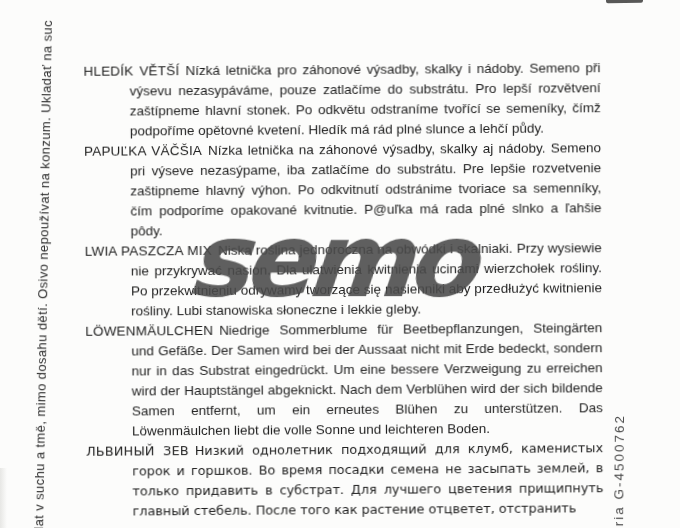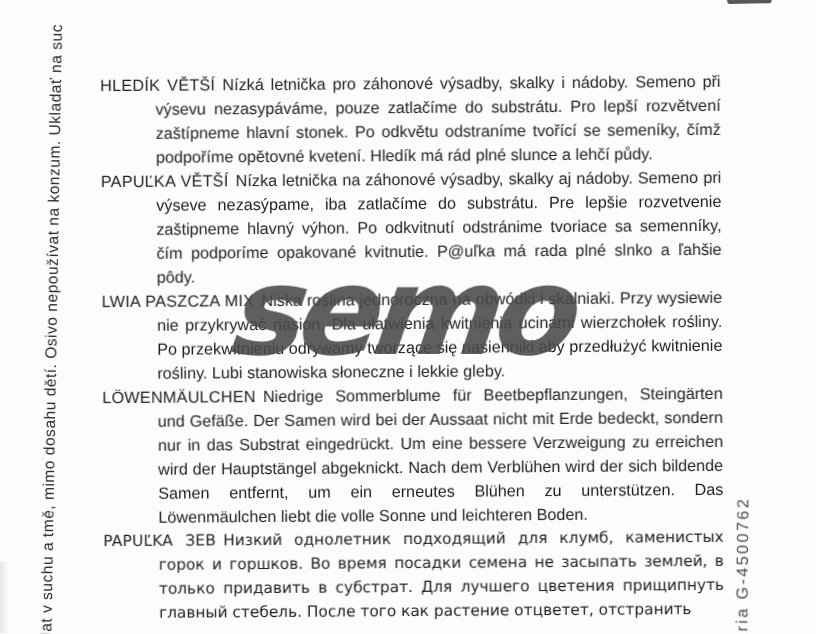--- a/index.html
+++ b/index.html
@@ -96,27 +96,27 @@
 <div class="page">
 
   <div class="top-mark"></div>
 
   <div class="v-left">dat v suchu a tmě, mimo dosahu dětí. Osivo nepoužívat na konzum. Ukladať na suc</div>
 
   <div class="text-block">
 
     <p class="entry"><b class="hd">HLEDÍK VĚTŠÍ</b><span>Nízká letnička pro záhonové výsadby, skalky i nádoby. Semeno při výsevu nezasypáváme, pouze zatlačíme do substrátu. Pro lepší rozvětvení zaštípneme hlavní stonek. Po odkvětu odstraníme tvořící se semeníky, čímž podpoříme opětovné kvetení. Hledík má rád plné slunce a lehčí půdy.</span></p>
 
-    <p class="entry"><b class="hd">PAPUĽKA VĚTŠÍ</b><span>Nízka letnička na záhonové výsadby, skalky aj nádoby. Semeno pri výseve nezasýpame, iba zatlačíme do substrátu. Pre lepšie rozvetvenie zaštipneme hlavný výhon. Po odkvitnutí odstránime tvoriace sa semenníky, čím podporíme opakované kvitnutie. P@uľka má rada plné slnko a ľahšie pôdy.</span></p>
+    <p class="entry"><b class="hd">PAPUĽKA VÄČŠIA</b><span>Nízka letnička na záhonové výsadby, skalky aj nádoby. Semeno pri výseve nezasýpame, iba zatlačíme do substrátu. Pre lepšie rozvetvenie zaštipneme hlavný výhon. Po odkvitnutí odstránime tvoriace sa semenníky, čím podporíme opakované kvitnutie. P@uľka má rada plné slnko a ľahšie pôdy.</span></p>
 
     <p class="entry"><b class="hd">LWIA PASZCZA MIX</b><span>Niska roślina jednoroczna na obwódki i skalniaki. Przy wysiewie nie przykrywać nasion. Dla ułatwienia kwitnienia ucinami wierzchołek rośliny. Po przekwitnieniu odrywamy tworzące się nasienniki aby przedłużyć kwitnienie rośliny. Lubi stanowiska słoneczne i lekkie gleby.</span></p>
 
     <p class="entry"><b class="hd">LÖWENMÄULCHEN</b><span>Niedrige Sommerblume für Beetbepflanzungen, Steingärten und Gefäße. Der Samen wird bei der Aussaat nicht mit Erde bedeckt, sondern nur in das Substrat eingedrückt. Um eine bessere Verzweigung zu erreichen wird der Hauptstängel abgeknickt. Nach dem Verblühen wird der sich bildende Samen entfernt, um ein erneutes Blühen zu unterstützen. Das Löwenmäulchen liebt die volle Sonne und leichteren Boden.</span></p>
 
-    <p class="entry ru"><b class="hd">PAPUĽKA ЗЕВ</b><span>Низкий однолетник подходящий для клумб, каменистых горок и горшков. Во время посадки семена не засыпать землей, в только придавить в субстрат. Для лучшего цветения прищипнуть главный стебель. После того как растение отцветет, отстранить</span></p>
+    <p class="entry ru"><b class="hd">ЛЬВИНЫЙ ЗЕВ</b><span>Низкий однолетник подходящий для клумб, каменистых горок и горшков. Во время посадки семена не засыпать землей, в только придавить в субстрат. Для лучшего цветения прищипнуть главный стебель. После того как растение отцветет, отстранить</span></p>
 
   </div>
 
   <div class="watermark" style="color: rgb(74, 74, 74);">semo</div>
 
   <div class="v-right">tria  G-4500762</div>
 
 </div>
 
 </body></html>

